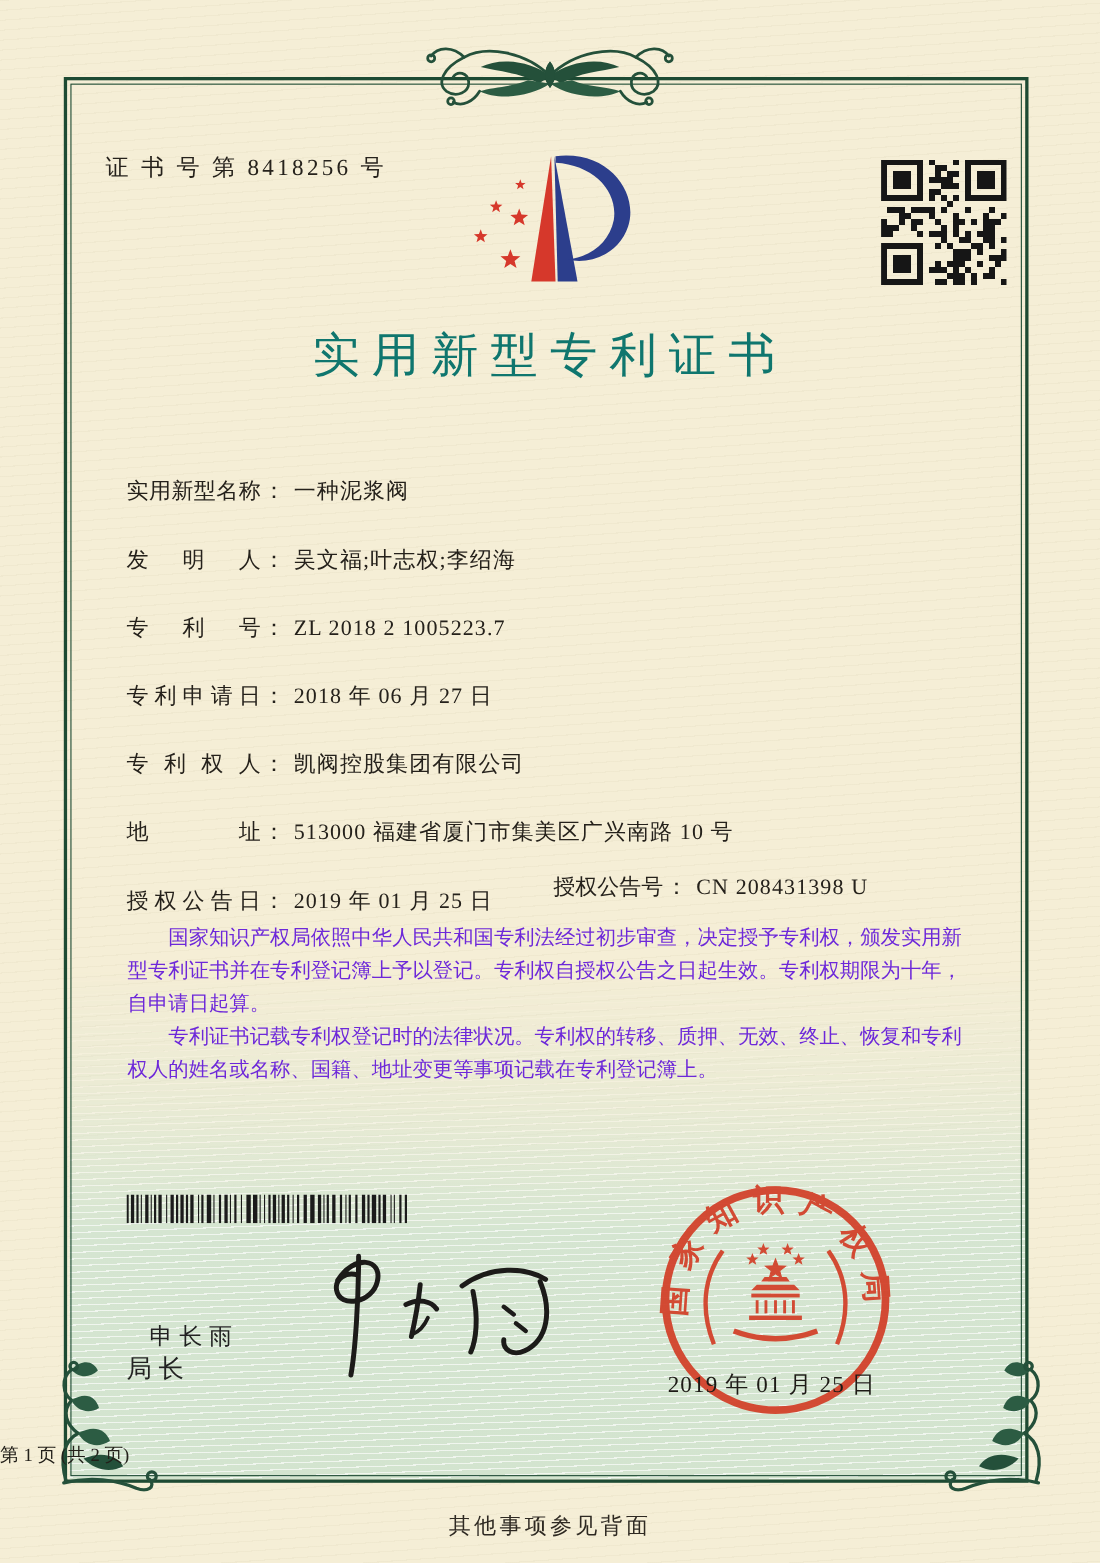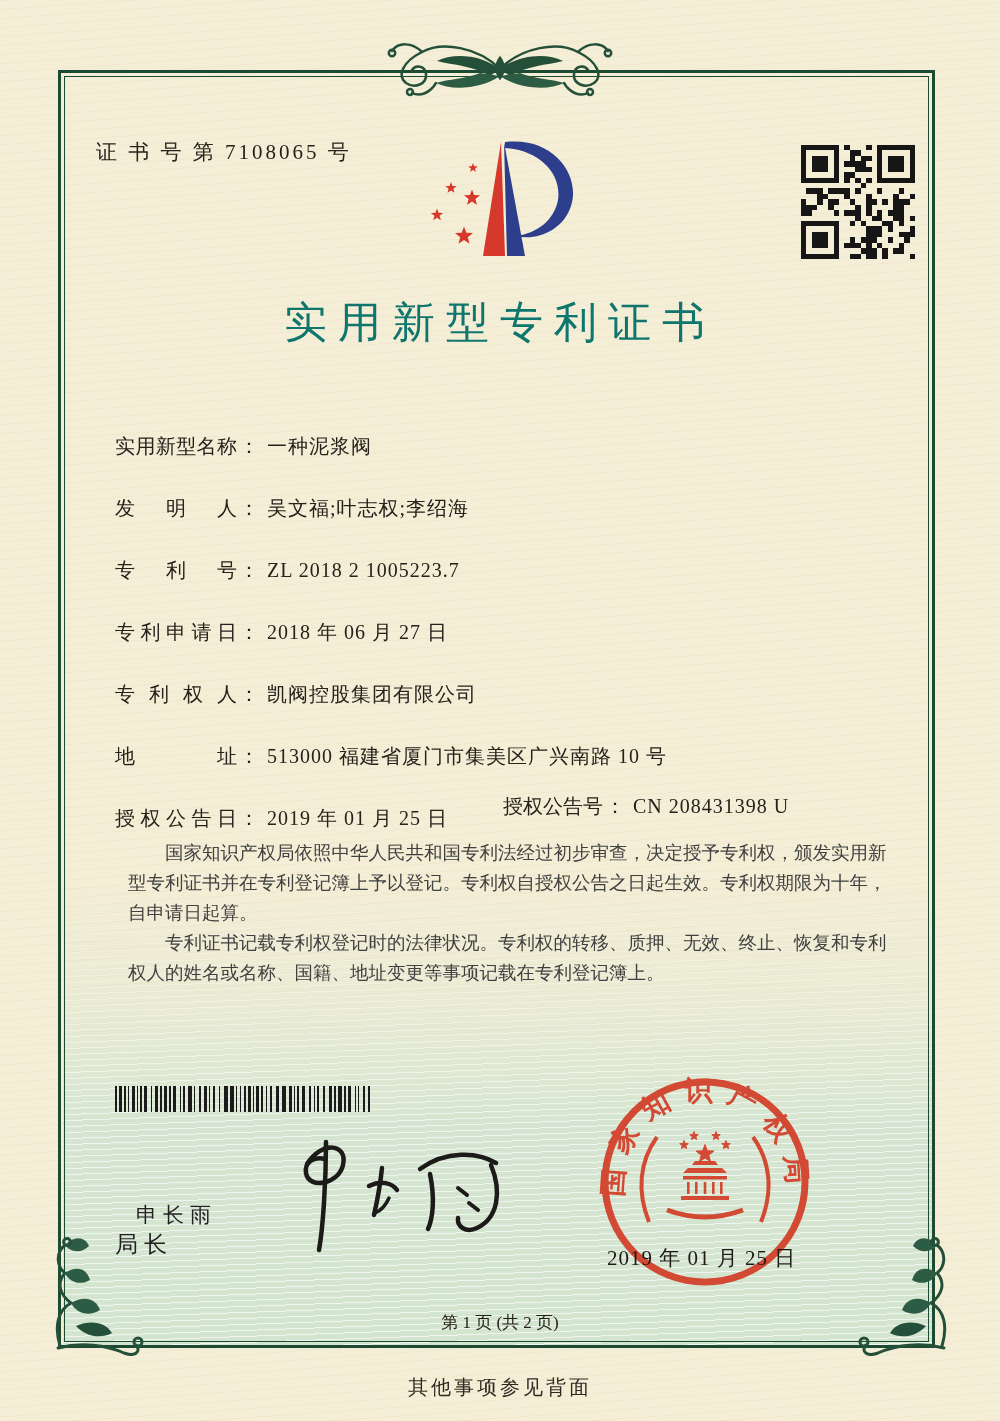--- a/index.html
+++ b/index.html
@@ -32,31 +32,31 @@
   .qr{position:absolute;left:801px;top:145px;width:114px;height:114px;}
   .title{position:absolute;left:0;top:294px;width:100%;text-align:center;
     font-size:43px;font-weight:normal;letter-spacing:11px;color:#0f766e;}
   
   .frow{position:absolute;left:115px;width:800px;font-size:20px;color:#25211b;white-space:nowrap;}
   .flabel{display:inline-block;width:122px;text-align:justify;text-align-last:justify;vertical-align:bottom;margin-top:12px;}
   .fcolon{display:inline-block;margin:0 8px 0 2px;}
   .fvalue{letter-spacing:1px;}
   .fpair2{position:absolute;left:388px;top:0;}
   
-  .body-text{position:absolute;left:128px;top:838px;width:774px;font-size:18.5px;
-    line-height:30px;color:#404040;font-family:Liberation Serif, serif;}
+  .body-text{position:absolute;left:116px;top:838px;width:774px;font-size:18.5px;
+    line-height:30px;color:#6d28d9;font-family:Liberation Serif, serif;}
   .body-text p{margin:0;text-indent:2em;}
   
   .barcode{position:absolute;left:115px;top:1086px;width:260px;height:26px;}
   .signer-title{position:absolute;left:115px;top:1229px;font-size:23px;letter-spacing:6px;color:#222;}
   .signer-name{position:absolute;left:115px;top:1201px;font-size:21px;letter-spacing:6px;color:#222;margin-left:21px;}
   .signature{position:absolute;left:262px;top:1132px;width:250px;height:125px;}
   .seal{position:absolute;left:595px;top:1072px;width:220px;height:220px;opacity:.93;}
   .seal-date{position:absolute;left:607px;top:1244px;font-size:21px;letter-spacing:1px;color:#1d1a16;}
-  .page-note{position:absolute;left:0;top:1311px;width:100%;text-align:center;font-size:17px;color:#23201a;}
+  .page-note{position:absolute;left:0;top:1311px;width:100%;font-size:17px;color:#23201a;}
   .footer-note{position:absolute;left:0;top:1374px;width:100%;text-align:center;font-size:20px;
     letter-spacing:3px;color:#2e2922;}
   svg{display:block;}
 </style>
 </head>
 <body>
 
 <div class="page">
 
   <div class="watermark"></div>
@@ -86,21 +86,21 @@
       <path d="M15,19 C25,9 35,11 39,20 C31,28 20,26 15,19 Z" fill="#2c5c43" stroke="none"></path>
       <path d="M26,100 C42,93 56,97 62,107 C51,113 36,111 26,100 Z" fill="#24503a" stroke="none"></path>
       <circle cx="88" cy="116" r="4"></circle>
       <circle cx="17" cy="16" r="3.4"></circle>
     </g>
   </svg>
   <svg class="flourish fl-right" viewBox="0 0 130 130">
     <use href="#flourishG" transform="translate(130,0) scale(-1,1)"></use>
   </svg>
 
-  <div class="cert-no">证 书 号 第 7108065 号</div>
+  <div class="cert-no">证 书 号 第 8418256 号</div>
 
   <svg class="logo" viewBox="0 0 160 132">
     <polygon points="73,4 55,118 77,118" fill="#d6382b"></polygon>
     <polygon points="76,4 79,118 97,118" fill="#2c3e8c"></polygon>
     <path d="M77,4 C126,-2 153,38 143,68 C135,93 108,103 88,98 C110,95 126,82 130,62 C134,36 112,12 77,10 Z" fill="#2c3e8c"></path>
     <g fill="#d6382b">
       <polygon points="45.00,25.00 46.23,28.30 49.76,28.45 47.00,30.65 47.94,34.05 45.00,32.10 42.06,34.05 43.00,30.65 40.24,28.45 43.77,28.30"></polygon>
       <polygon points="23.00,44.00 24.48,47.96 28.71,48.15 25.40,50.78 26.53,54.85 23.00,52.52 19.47,54.85 20.60,50.78 17.29,48.15 21.52,47.96"></polygon>
       <polygon points="44.00,51.50 46.10,57.11 52.08,57.37 47.40,61.10 49.00,66.88 44.00,63.57 39.00,66.88 40.60,61.10 35.92,57.37 41.90,57.11"></polygon>
       <polygon points="9.00,70.50 10.60,74.79 15.18,74.99 11.60,77.84 12.82,82.26 9.00,79.73 5.18,82.26 6.40,77.84 2.82,74.99 7.40,74.79"></polygon>

